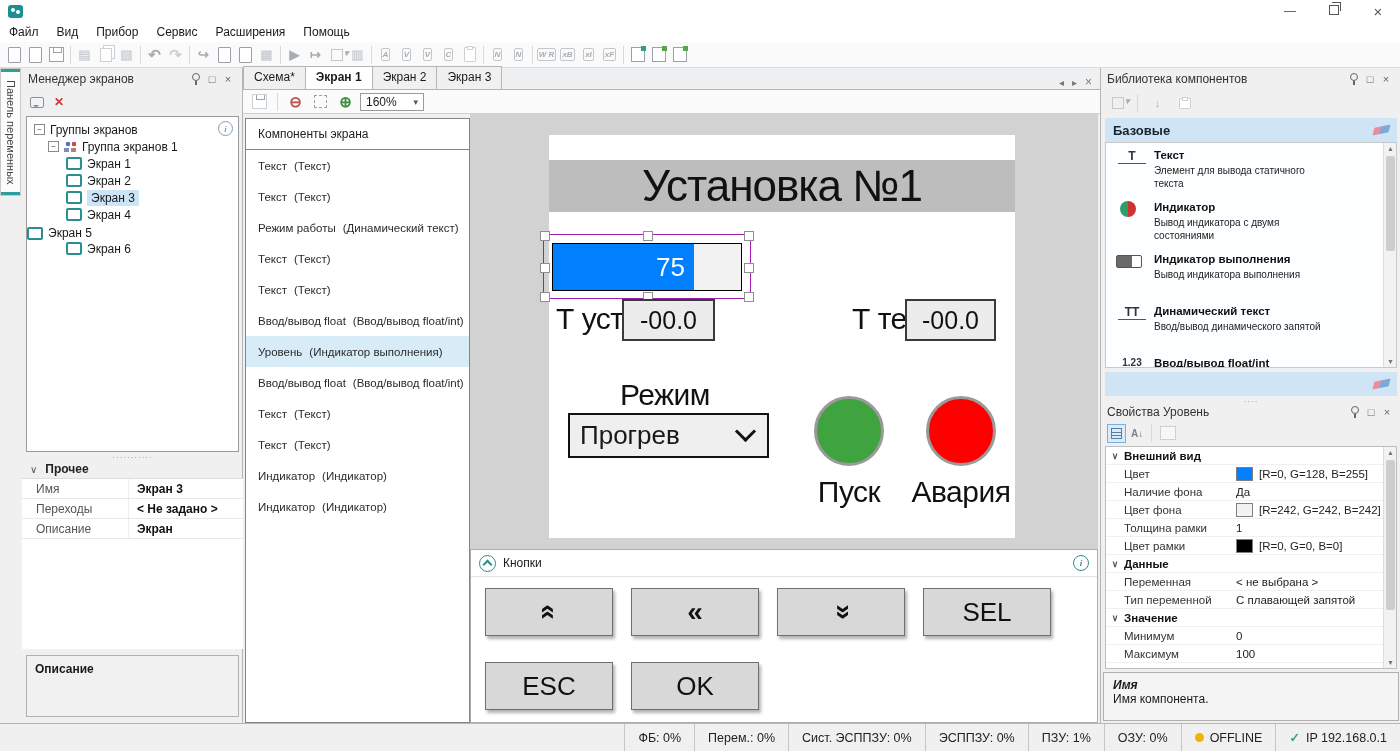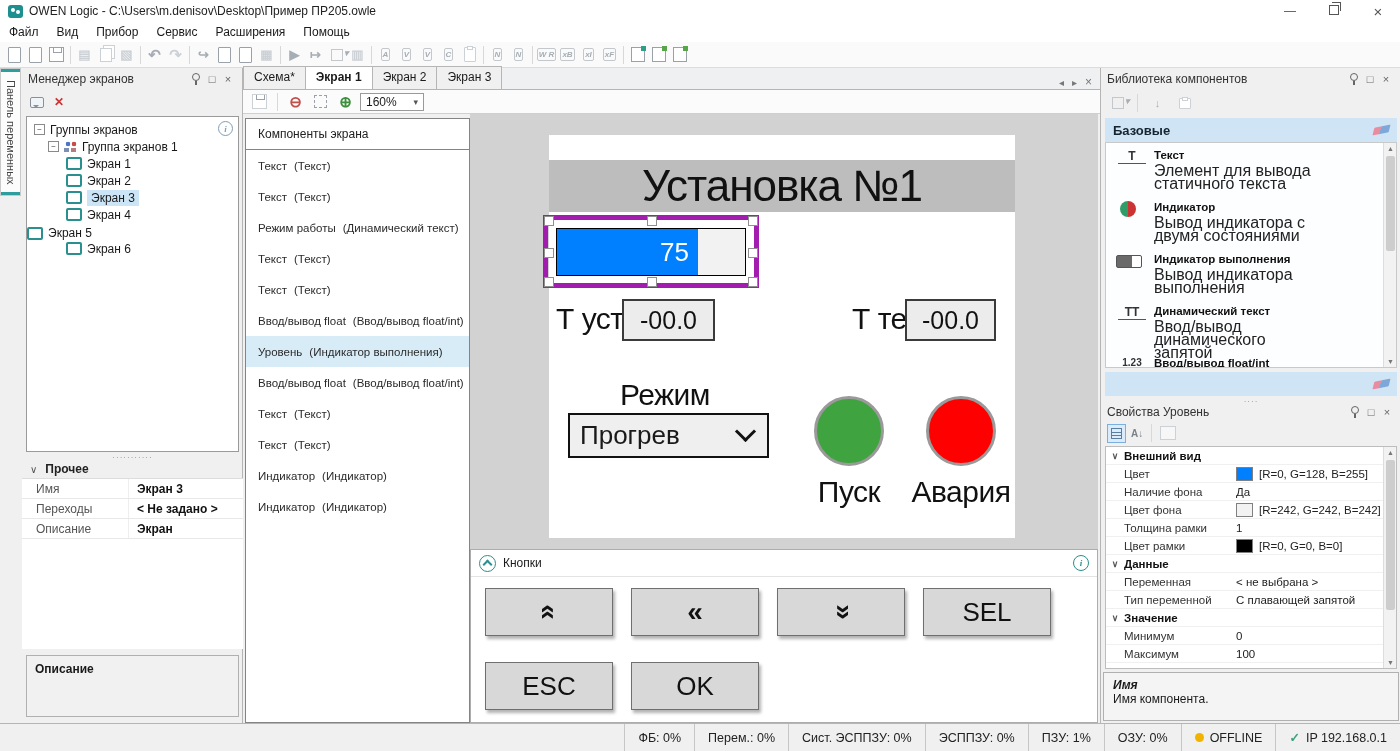--- a/index.html
+++ b/index.html
@@ -78,21 +78,21 @@
   .fitic{width:11px;height:11px;border:1px dashed #9aa1a8;}
   .zoomsel{display:flex;align-items:center;justify-content:space-between;width:64px;height:18px;border:1px solid #9a9a9a;background:#fff;padding:0 5px;box-sizing:border-box;}
   .cmppanel{position:absolute;left:245px;top:118px;width:225px;height:605px;background:#fff;border:1px solid #848484;box-sizing:border-box;}
   .cmphdr{height:30px;display:flex;align-items:center;padding-left:12px;border-bottom:1px solid #848484;color:#222;}
   .cmprow{height:31px;display:flex;align-items:center;padding-left:12px;gap:7px;color:#2b2b2b;font-size:11.5px;white-space:nowrap;overflow:hidden;}
   .cmprow.sel{background:#d8ecf7;}
   .canvasreg{position:absolute;left:470px;top:114px;width:628px;height:435px;background:#d2d2d2;}
   .screen{position:absolute;left:79px;top:21px;width:466px;height:403px;background:#fff;}
   .band{position:absolute;left:0;top:25px;width:466px;height:52px;background:#bdbdbd;display:flex;align-items:center;justify-content:center;}
   .band span{font-size:44px;color:#111;letter-spacing:-1px;}
-  .selframe{position:absolute;left:-6px;top:80px;width:206px;height:63px;border:5px solid #a21caf;}
+  .selframe{position:absolute;left:-6px;top:99px;width:206px;height:63px;border:1px solid #a21caf;}
   .hnd{position:absolute;width:8px;height:8px;background:#fff;border:1px solid #8f8f8f;}
   .pbar{position:absolute;left:8px;top:8px;width:188px;height:46px;border:1px solid #000;background:#f2f2f2;}
   .pfill{height:100%;display:flex;align-items:center;justify-content:flex-end;padding-right:9px;box-sizing:border-box;color:#fff;font-size:26px;}
   .cvlabel{position:absolute;font-size:30px;color:#111;letter-spacing:-0.5px;}
   .cvbox{position:absolute;border:2px solid #3a3a3a;background:#ececec;display:flex;align-items:center;justify-content:center;font-size:25px;color:#111;}
   .ddown{position:absolute;left:19px;top:278px;width:197px;height:41px;border:2px solid #111;background:#efefef;display:flex;align-items:center;}
   .ddown .txt{padding-left:10px;font-size:26px;}
   .chev{width:12px;height:12px;border-right:3px solid #111;border-bottom:3px solid #111;transform:rotate(45deg);margin-left:auto;margin-right:14px;position:relative;top:-4px;}
   .lamp{position:absolute;width:70px;height:70px;border-radius:50%;border:3px solid #9a9a9a;box-sizing:border-box;}
   .keypad{position:absolute;left:470px;top:549px;width:628px;height:174px;background:#fff;border:1px solid #adadad;box-sizing:border-box;}
@@ -105,21 +105,21 @@
   .rotup{transform:rotate(90deg);} .rotdn{transform:rotate(-90deg);}
   
   .rpanel{position:absolute;left:1100px;top:68px;width:300px;height:655px;background:#f0f0f0;border-left:1px solid #b5b5b5;box-sizing:border-box;}
   .rtool{height:26px;display:flex;align-items:center;gap:6px;padding-left:6px;color:#a6adb4;}
   .secthdr{position:absolute;left:4px;width:292px;height:24px;background:#cfe4f4;display:flex;align-items:center;padding:0 8px;box-sizing:border-box;font-weight:bold;font-size:13px;color:#15242f;}
   .eraser{margin-left:auto;width:15px;height:8px;background:linear-gradient(100deg,#e98ca0 45%,#7ea8d8 45%);transform:skewX(-25deg) rotate(-12deg);border-radius:1px;}
   .liblist{position:absolute;left:4px;top:74px;width:292px;height:226px;background:#fdfeff;border:1px solid #c9c9c9;box-sizing:border-box;overflow:hidden;}
   .libitem{position:absolute;left:0;width:260px;}
   .libicon{position:absolute;left:12px;top:0;width:28px;font-weight:bold;color:#333;font-size:12px;border-bottom:1.5px solid #555;text-align:center;}
   .libname{position:absolute;left:48px;top:0;font-weight:bold;color:#111;font-size:11.5px;white-space:nowrap;}
-  .libdesc{position:absolute;left:48px;top:15px;width:168px;font-size:16px;color:#222;line-height:13px;}
+  .libdesc{position:absolute;left:48px;top:15px;width:168px;font-size:10px;color:#222;line-height:13px;}
   .indic-ic{position:absolute;left:14px;top:0;width:16px;height:16px;border-radius:50%;background:linear-gradient(90deg,#2f9d68 50%,#cc3333 50%);}
   .prog-ic{position:absolute;left:10px;top:2px;width:24px;height:11px;border:1px solid #555;border-radius:2px;background:linear-gradient(90deg,#6a6a6a 62%,#fff 62%);}
   .vscroll{position:absolute;right:0;top:0;width:13px;height:100%;background:#f2f2f2;border-left:1px solid #ddd;box-sizing:border-box;}
   .vscroll .ar{position:absolute;left:0;width:13px;text-align:center;font-size:7px;color:#777;}
   .vscroll .thumb{position:absolute;left:2px;width:9px;background:#cdcdcd;border-radius:2px;}
   .proptool{height:26px;display:flex;align-items:center;gap:5px;padding-left:6px;}
   .catic{width:17px;height:17px;border:1px solid #7ab0e0;background:#dcebfc;display:flex;align-items:center;justify-content:center;}
   .catic i{width:9px;height:9px;border:1px solid #5a7da0;border-style:solid;display:block;background:linear-gradient(#5a7da0,#5a7da0) 0 3px/9px 1px no-repeat,linear-gradient(#5a7da0,#5a7da0) 0 6px/9px 1px no-repeat;}
   .sortic{color:#7a8288;font-size:10px;font-weight:bold;}
   .disic{width:14px;height:12px;border:1px solid #ccd1d6;background:#f7f7f7;}
@@ -139,21 +139,20 @@
   .dot{width:9px;height:9px;border-radius:50%;display:inline-block;}
   .chk{font-weight:bold;}
 </style>
 </head>
 <body>
 
 <div class="app">
 
   <div class="titlebar">
     <span class="applogo"></span>
-    <span class="title">OWEN Logic - C:\Users\m.denisov\Desktop\Пример ПР205.owle</span>
     <span class="winbtns">
       <span>—</span>
       <span><span class="ric"></span></span>
       <span style="font-size:15px">×</span>
     </span>
   </div>
 
   <div class="menubar">
     <span>Файл</span>
     <span>Вид</span>

